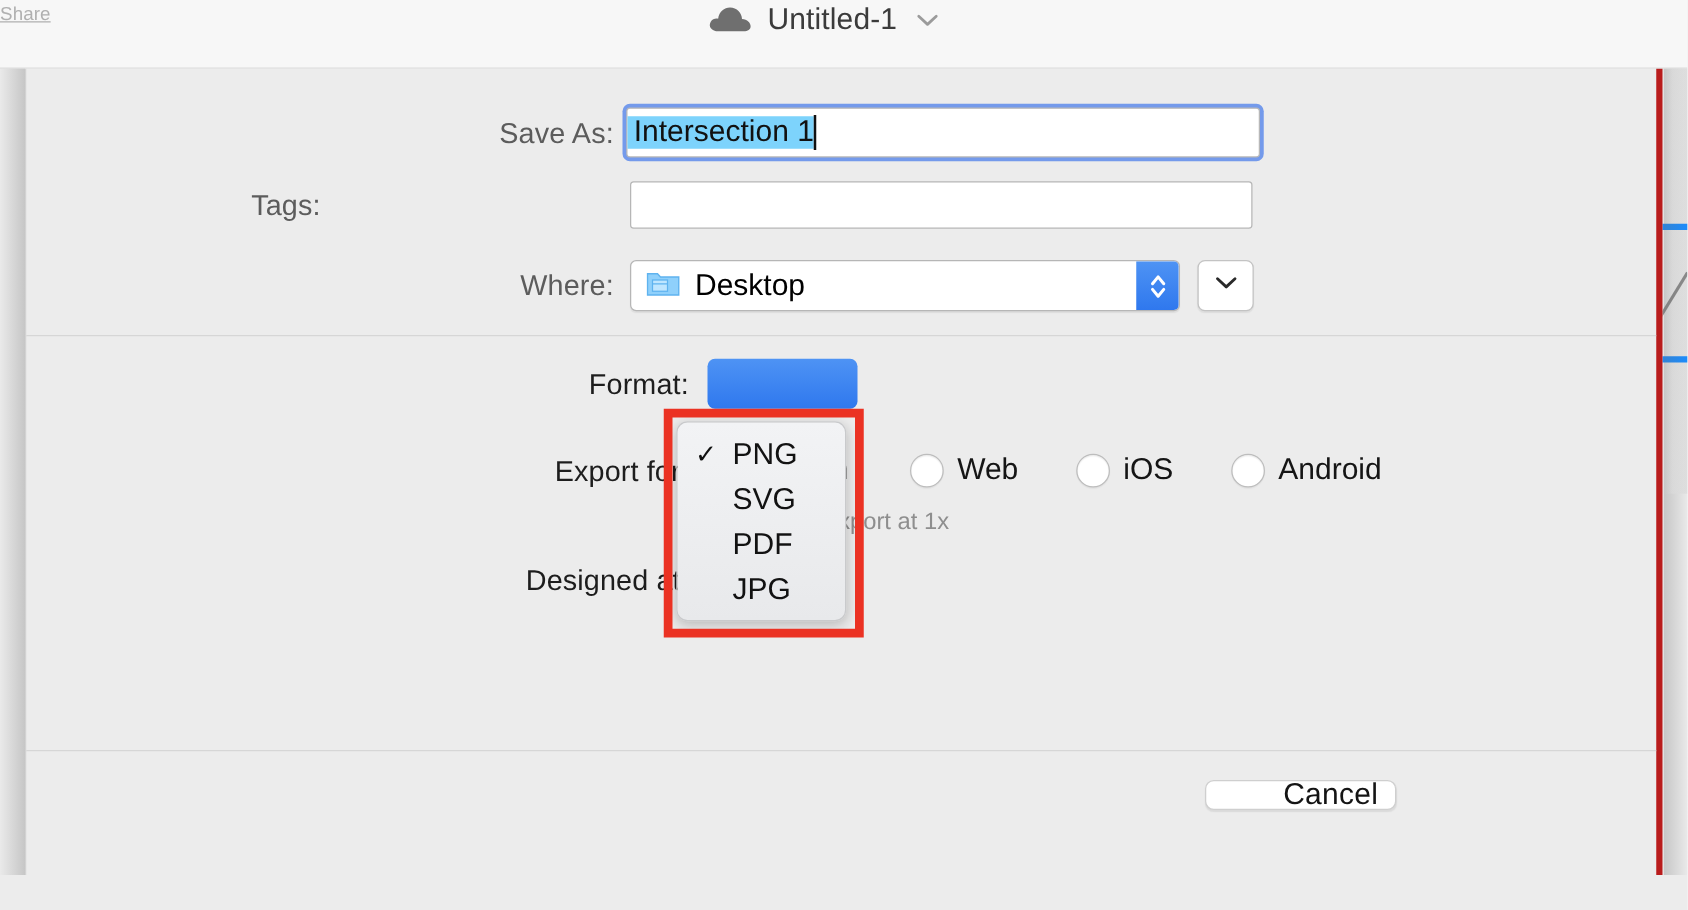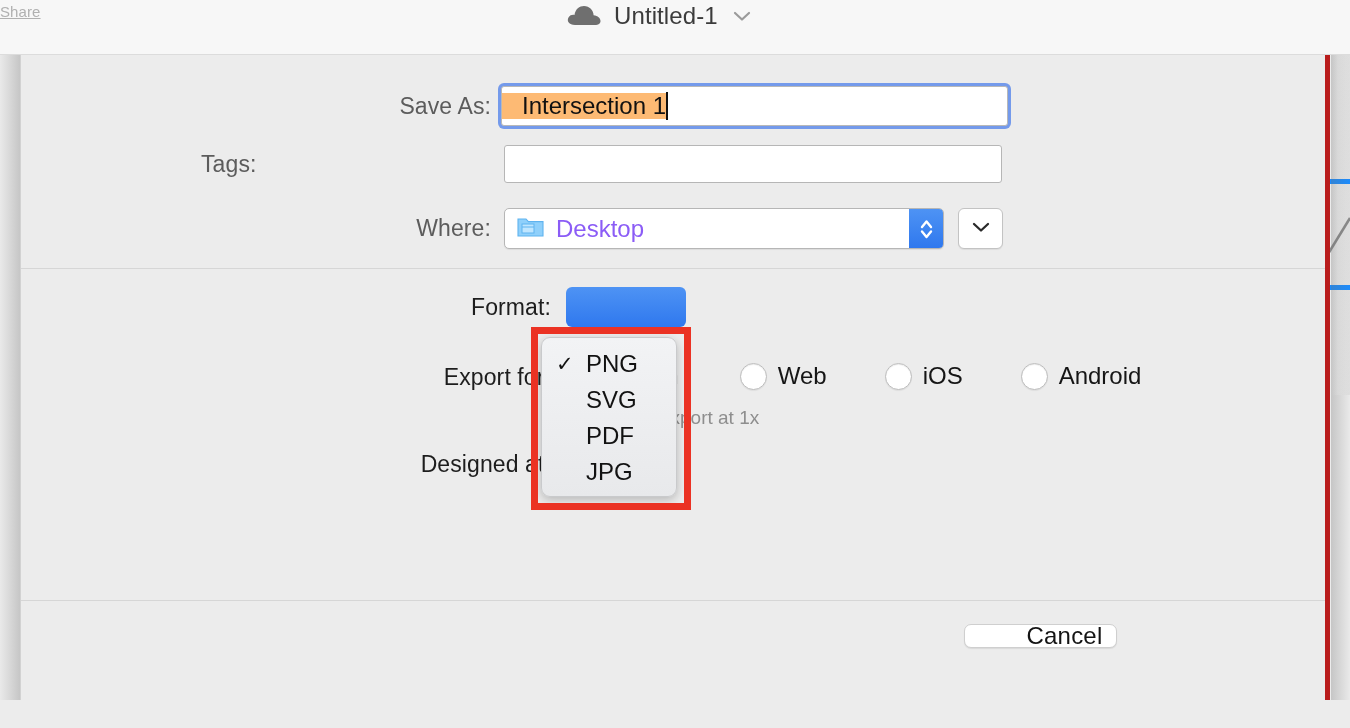--- a/index.html
+++ b/index.html
@@ -78,22 +78,22 @@
   .field-saveas {
     position: absolute; left: 480px; top: 31px;
     width: 507px; height: 40px;
     background: #ffffff;
     border: 1px solid #b8b8b8;
     border-radius: 3px;
     box-shadow: 0 0 0 3px rgba(110,150,235,0.95);
     display: flex; align-items: center;
   }
   .saveas-text {
-    font-size: 24px; color: #111; padding-left: 20px;
-    background: #fdba74;
+    font-size: 24px; color: #111; padding-left: 5px;
+    background: #7dd3fc;
     line-height: 1.05;
   }
   .caret-bar {
     width: 2px; height: 28px; background: #111;
   }
 
   .field-tags {
     position: absolute; left: 483px; top: 90px;
     width: 498px; height: 38px;
     background: #fff; border: 1px solid #b6b6b6; border-radius: 3px;
@@ -103,21 +103,21 @@
     position: absolute; left: 483px; top: 153px;
     width: 440px; height: 41px;
     background: #fff;
     border: 1px solid #b6b6b6;
     border-radius: 5px;
     display: flex; align-items: center;
     overflow: hidden;
     box-shadow: 0 1px 1px rgba(0,0,0,0.07);
   }
   .folder-icon { margin-left: 12px; }
-  .where-text { font-size: 24px; color: #8b5cf6; margin-left: 12px; }
+  .where-text { font-size: 24px; color: #000000; margin-left: 12px; }
   .where-stepper {
     position: absolute; right: 0; top: 0; width: 34px; height: 100%;
     background: linear-gradient(to bottom, #4e93f4, #2f78ee);
     display: flex; flex-direction: column; align-items: center; justify-content: center;
     gap: 3px;
   }
   .btn-where-more {
     position: absolute; left: 937px; top: 153px;
     width: 45px; height: 41px;
     background: #fff; border: 1px solid #c3c3c3; border-radius: 6px;
@@ -129,21 +129,21 @@
   .format-popup {
     position: absolute; left: 545px; top: 232px;
     width: 120px; height: 40px;
     background: linear-gradient(to bottom, #4e93f4, #2f78ee);
     border-radius: 6px;
   }
 
   
   .radio-group {
     position: absolute; left: 545px; top: 307px;
-    display: flex; align-items: center; gap: 16px;
+    display: flex; align-items: center; gap: 4px;
   }
   .radio-item { display: flex; align-items: center; margin-right: 42px; }
   .radio-circle {
     width: 27px; height: 27px; border-radius: 50%;
     background: #fff; border: 1px solid #bdbdbd;
     box-shadow: 0 1px 1px rgba(0,0,0,0.08) inset, 0 1px 1px rgba(0,0,0,0.06);
   }
   .radio-label { font-size: 24px; color: #151515; margin-left: 11px; }
 
   .hint-text {

